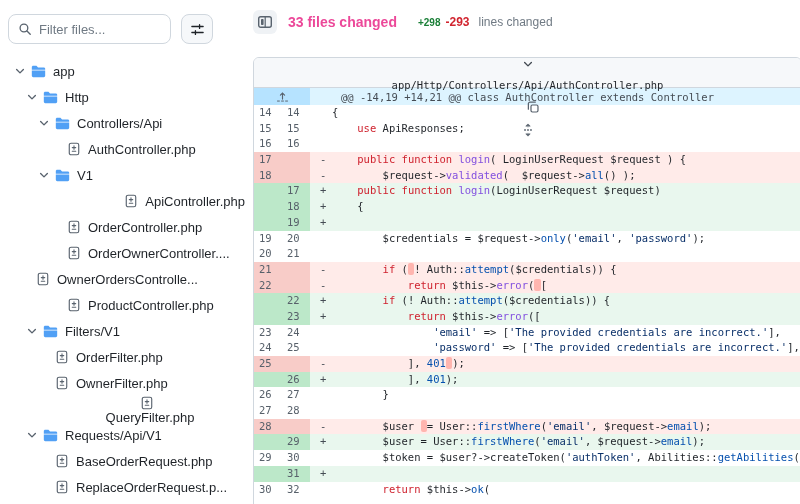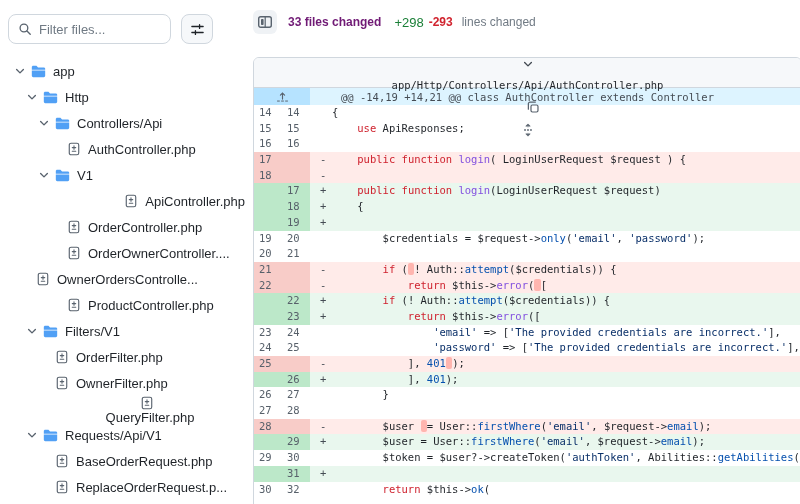--- a/index.html
+++ b/index.html
@@ -23,22 +23,22 @@
     white-space:nowrap; cursor:pointer; }
   .tree-row .chev { width:12px; height:12px; margin-right:5px; flex:0 0 auto; }
   .tree-row .ficon { margin-right:7px; flex:0 0 auto; }
   .tree-label { color:#1f2328; }
 
   
   .main { position:absolute; left:245px; top:0; right:0; height:100%; }
   .files-header { position:absolute; left:8px; top:10px; display:flex; align-items:center; gap:9px; }
   .panel-toggle-btn { width:24px; height:24px; border-radius:6px; background:#eff2f5;
     display:flex; align-items:center; justify-content:center; cursor:pointer; }
-  .fh-title { font-size:12px; font-weight:700; color:#701a75; margin-left:2px; }
-  .fh-add { font-size:13px; font-weight:400; color:var(--additions_green); margin-left:4px; }
+  .fh-title { font-size:14px; font-weight:700; color:#ec4899; margin-left:2px; }
+  .fh-add { font-size:10px; font-weight:700; color:var(--additions_green); margin-left:12px; }
   .fh-del { font-size:12px; font-weight:700; color:var(--deletions_red); }
   .fh-suffix { font-size:12px; color:#707a84; }
 
   .diff-panel { position:absolute; left:8px; right:-2px; top:57px; bottom:-2px;
     border:1px solid #d0d7de; border-radius:6px 6px 0 0; background:#fff; overflow:hidden; }
   .diff-file-header { height:30px; background:#f6f8fa; border-bottom:1px solid #d0d7de;
     display:flex; align-items:center; padding:0 10px; gap:9px;flex-direction:column; }
   .file-path { font-family:"DejaVu Sans Mono", monospace; font-size:10.5px; color:#1f2328; }
   .hdr-icon { display:flex; align-items:center; cursor:pointer; }
   .hdr-icon.copy { margin-left:10px; }
@@ -320,21 +320,21 @@
         </span>
       </div>
       <div class="hunk-text">@@ -14,19 +14,21 @@ class AuthController extends Controller</div>
     </div>
 
     <div class="diff-body">
         <div class="diff-grid-row diff-row ctx"><span class="num">14</span><span class="num">14</span><span class="sign"></span><span class="code"><span class="tok-p">{</span></span></div>
         <div class="diff-grid-row diff-row ctx"><span class="num">15</span><span class="num">15</span><span class="sign"></span><span class="code"><span class="tok-p">    </span><span class="tok-k">use</span><span class="tok-p"> ApiResponses;</span></span></div>
         <div class="diff-grid-row diff-row ctx"><span class="num">16</span><span class="num">16</span><span class="sign"></span><span class="code"></span></div>
         <div class="diff-grid-row diff-row del"><span class="num">17</span><span class="num"></span><span class="sign">-</span><span class="code"><span class="tok-p">    </span><span class="tok-k">public</span><span class="tok-p"> </span><span class="tok-k">function</span><span class="tok-p"> </span><span class="tok-f">login</span><span class="tok-p">( LoginUserRequest $request ) {</span></span></div>
-        <div class="diff-grid-row diff-row del"><span class="num">18</span><span class="num"></span><span class="sign">-</span></div>
+        <div class="diff-grid-row diff-row del"><span class="num">18</span><span class="num"></span><span class="sign">-</span><span class="code"><span class="tok-p">        $request-&gt;</span><span class="tok-f">validated</span><span class="tok-p">(  $request-&gt;</span><span class="tok-b">all</span><span class="tok-p">() );</span></span></div>
         <div class="diff-grid-row diff-row add"><span class="num"></span><span class="num">17</span><span class="sign">+</span><span class="code"><span class="tok-p">    </span><span class="tok-k">public</span><span class="tok-p"> </span><span class="tok-k">function</span><span class="tok-p"> </span><span class="tok-f">login</span><span class="tok-p">(LoginUserRequest $request)</span></span></div>
         <div class="diff-grid-row diff-row add"><span class="num"></span><span class="num">18</span><span class="sign">+</span><span class="code"><span class="tok-p">    {</span></span></div>
         <div class="diff-grid-row diff-row add"><span class="num"></span><span class="num">19</span><span class="sign">+</span></div>
         <div class="diff-grid-row diff-row ctx"><span class="num">19</span><span class="num">20</span><span class="sign"></span><span class="code"><span class="tok-p">        $credentials = $request-&gt;</span><span class="tok-b">only</span><span class="tok-p">(</span><span class="tok-s">'email'</span><span class="tok-p">, </span><span class="tok-s">'password'</span><span class="tok-p">);</span></span></div>
         <div class="diff-grid-row diff-row ctx"><span class="num">20</span><span class="num">21</span><span class="sign"></span><span class="code"></span></div>
         <div class="diff-grid-row diff-row del"><span class="num">21</span><span class="num"></span><span class="sign">-</span><span class="code"><span class="tok-p">        </span><span class="tok-k">if</span><span class="tok-p"> (</span><span class="tok-x"> </span><span class="tok-p">! Auth::</span><span class="tok-b">attempt</span><span class="tok-p">($credentials)) {</span></span></div>
         <div class="diff-grid-row diff-row del"><span class="num">22</span><span class="num"></span><span class="sign">-</span><span class="code"><span class="tok-p">            </span><span class="tok-k">return</span><span class="tok-p"> $this-&gt;</span><span class="tok-f">error</span><span class="tok-p">(</span><span class="tok-x"> </span><span class="tok-p">[</span></span></div>
         <div class="diff-grid-row diff-row add"><span class="num"></span><span class="num">22</span><span class="sign">+</span><span class="code"><span class="tok-p">        </span><span class="tok-k">if</span><span class="tok-p"> (! Auth::</span><span class="tok-b">attempt</span><span class="tok-p">($credentials)) {</span></span></div>
         <div class="diff-grid-row diff-row add"><span class="num"></span><span class="num">23</span><span class="sign">+</span><span class="code"><span class="tok-p">            </span><span class="tok-k">return</span><span class="tok-p"> $this-&gt;</span><span class="tok-f">error</span><span class="tok-p">([</span></span></div>
         <div class="diff-grid-row diff-row ctx"><span class="num">23</span><span class="num">24</span><span class="sign"></span><span class="code"><span class="tok-p">                </span><span class="tok-s">'email'</span><span class="tok-p"> =&gt; [</span><span class="tok-s">'The provided credentials are incorrect.'</span><span class="tok-p">],</span></span></div>

